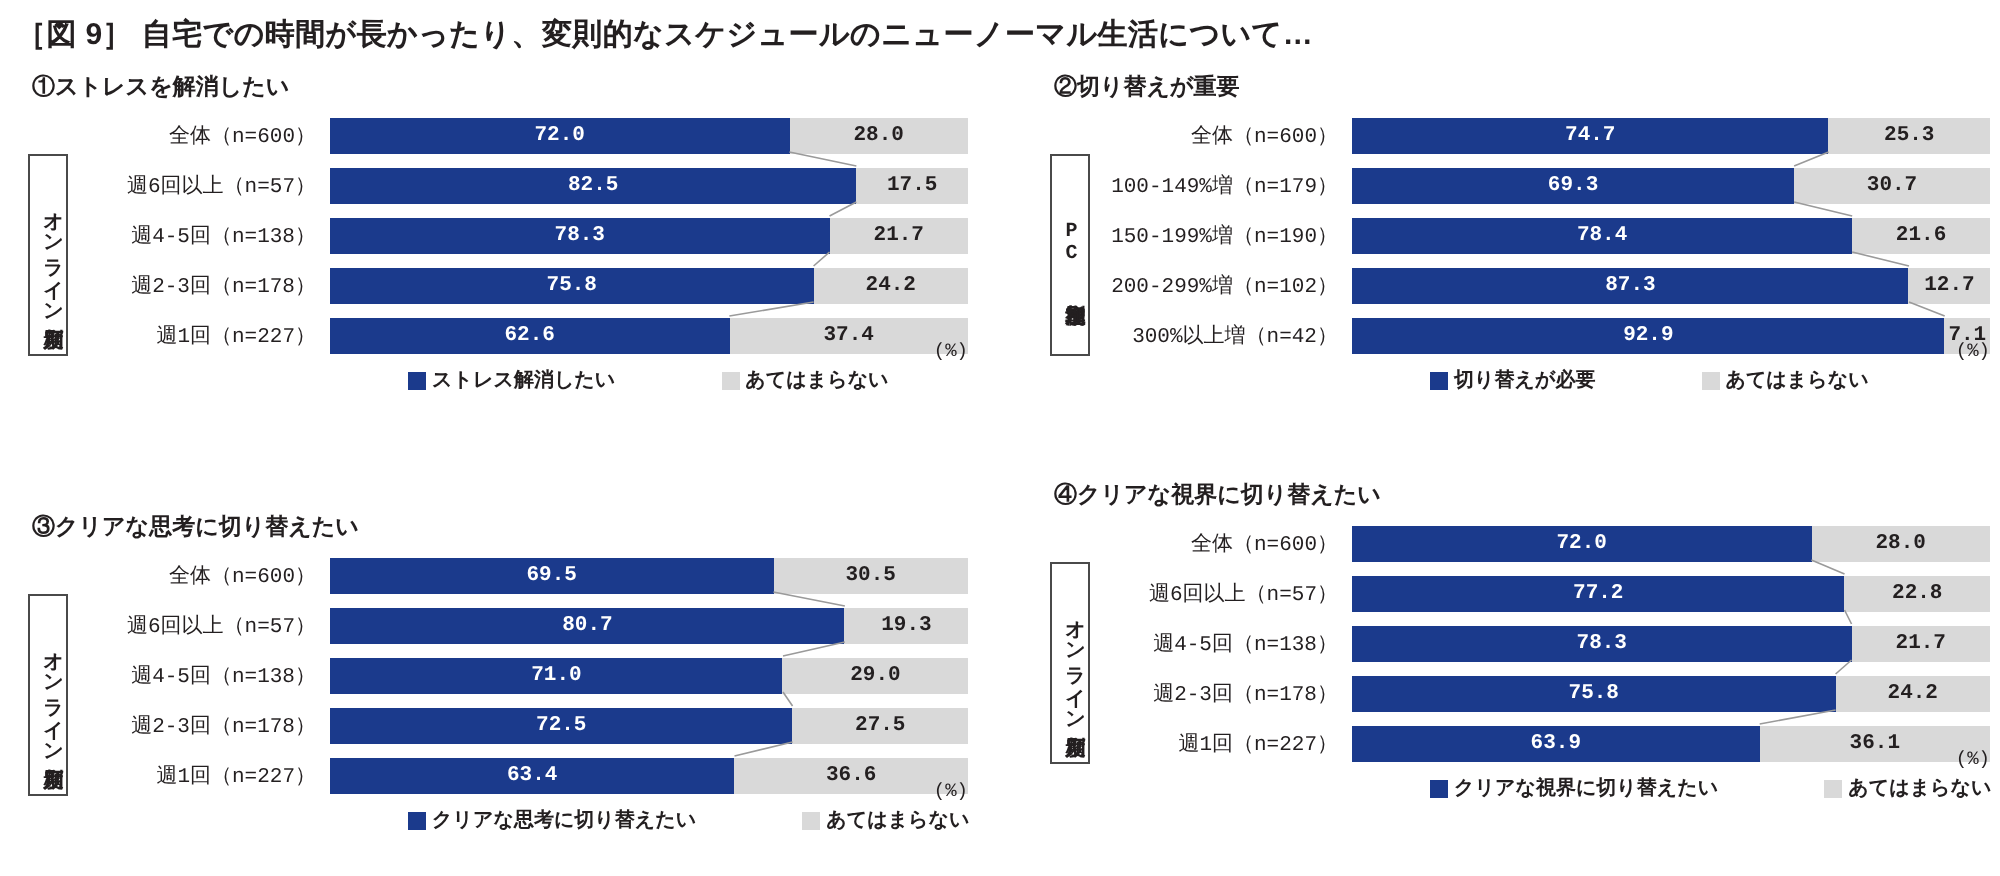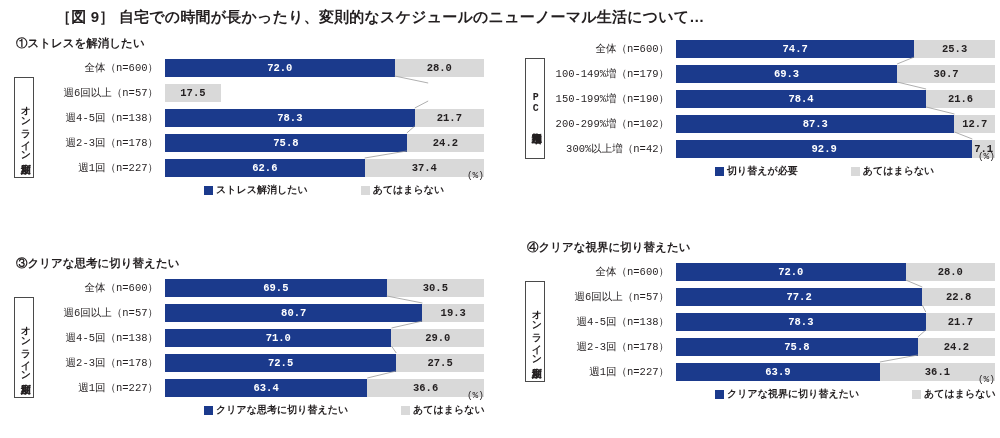--- a/index.html
+++ b/index.html
@@ -11,21 +11,20 @@
     position:relative;
     overflow:hidden;
   }
   .title{
     position:absolute;
     left:8px; top:8px;
     font-size:15px;
     font-weight:bold;
     letter-spacing:0.2px;
     white-space:nowrap;
-    margin-left:48px;
   }
   .panel{
     position:absolute;
     width:470px;
     height:175px;
     font-family:Liberation Mono, monospace;
   }
   .p1{left:14px; top:36px;}
   .p2{left:525px; top:36px;}
   .p3{left:14px; top:256px;}
@@ -149,20 +148,21 @@
         <div class="row">
           <div class="cat">全体（n=600）</div>
           <div class="bars">
             <div class="seg seg-a" style="width: 72%;">72.0</div>
             <div class="seg seg-b" style="width: 28%;">28.0</div>
           </div>
         </div>
         <div class="row">
           <div class="cat">週6回以上（n=57）</div>
           <div class="bars">
+            <div class="seg seg-a" style="width: 82.5%;">82.5</div>
             <div class="seg seg-b" style="width: 17.5%;">17.5</div>
           </div>
         </div>
         <div class="row">
           <div class="cat">週4-5回（n=138）</div>
           <div class="bars">
             <div class="seg seg-a" style="width: 78.3%;">78.3</div>
             <div class="seg seg-b" style="width: 21.7%;">21.7</div>
           </div>
         </div>
@@ -195,20 +195,21 @@
       </div>
     <div class="item">
         <i class="sw sw-b"></i>
         <span>あてはまらない</span>
       </div>
     <div class="pct">(%)</div>
   </div>
 </div>
 
 <div class="panel p2">
+  <div class="panel-title">②切り替えが重要</div>
   <div class="chart-body">
     <div class="group-label">
         <span>PC 注視増加率別</span>
       </div>
     <div class="rows" id="rows-1" style="position: relative;">
         <div class="row">
           <div class="cat">全体（n=600）</div>
           <div class="bars">
             <div class="seg seg-a" style="width: 74.7%;">74.7</div>
             <div class="seg seg-b" style="width: 25.3%;">25.3</div>

